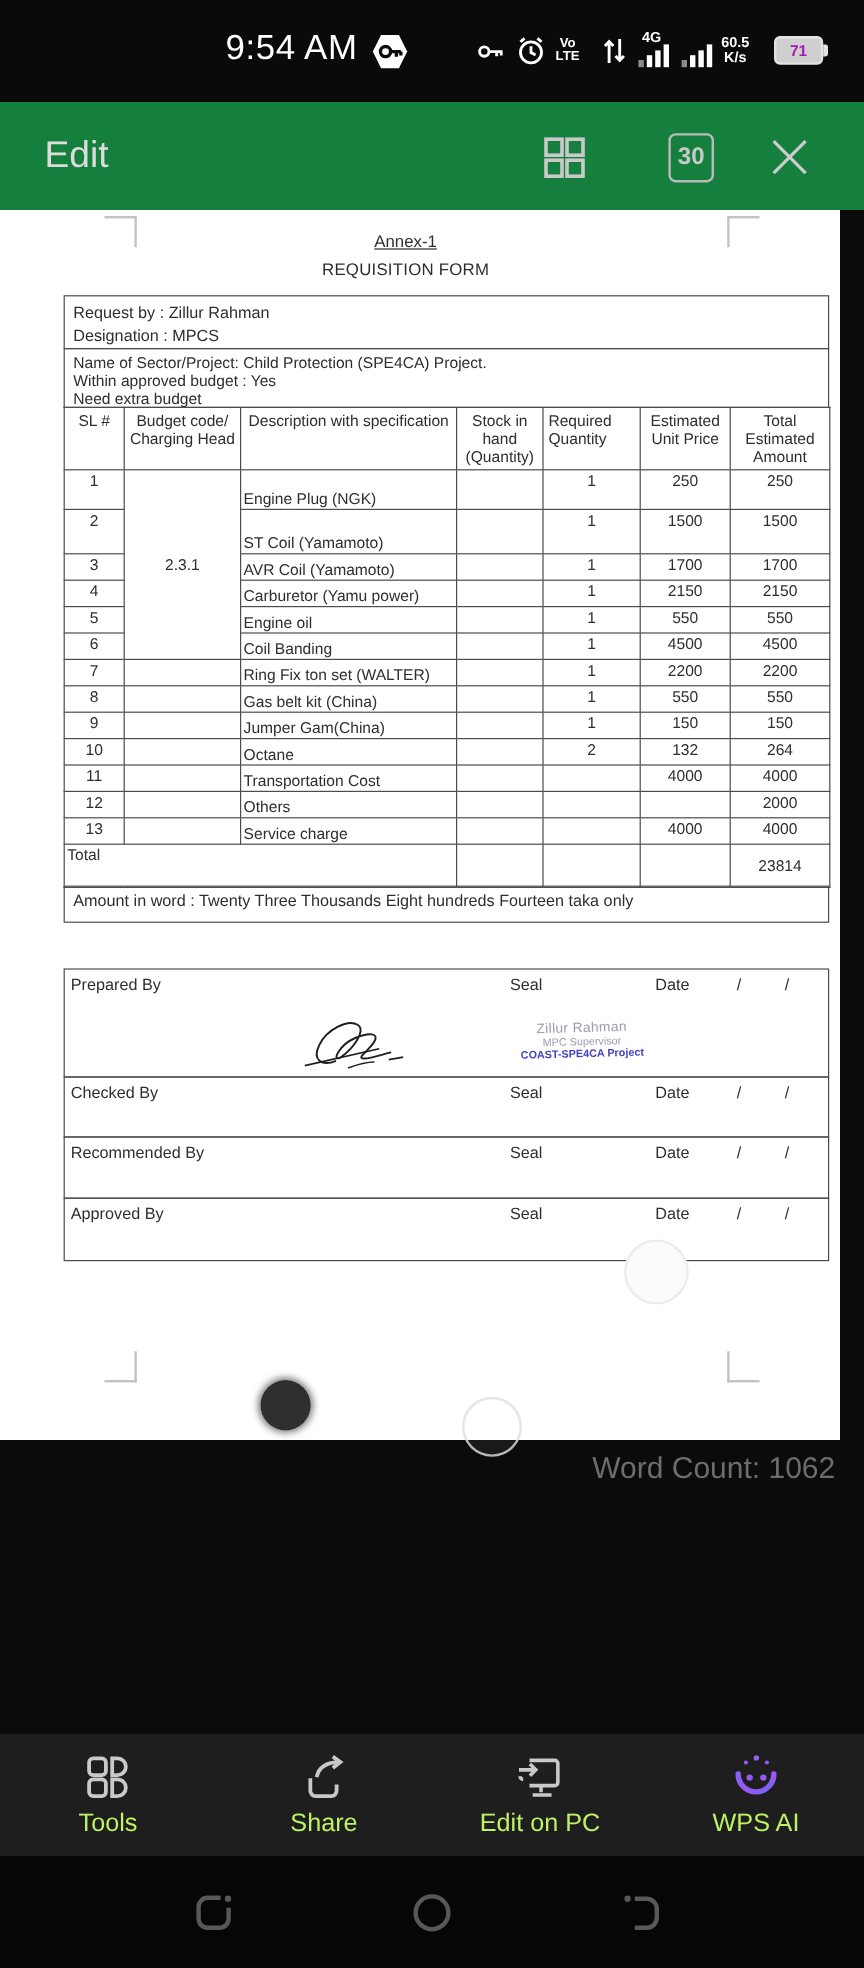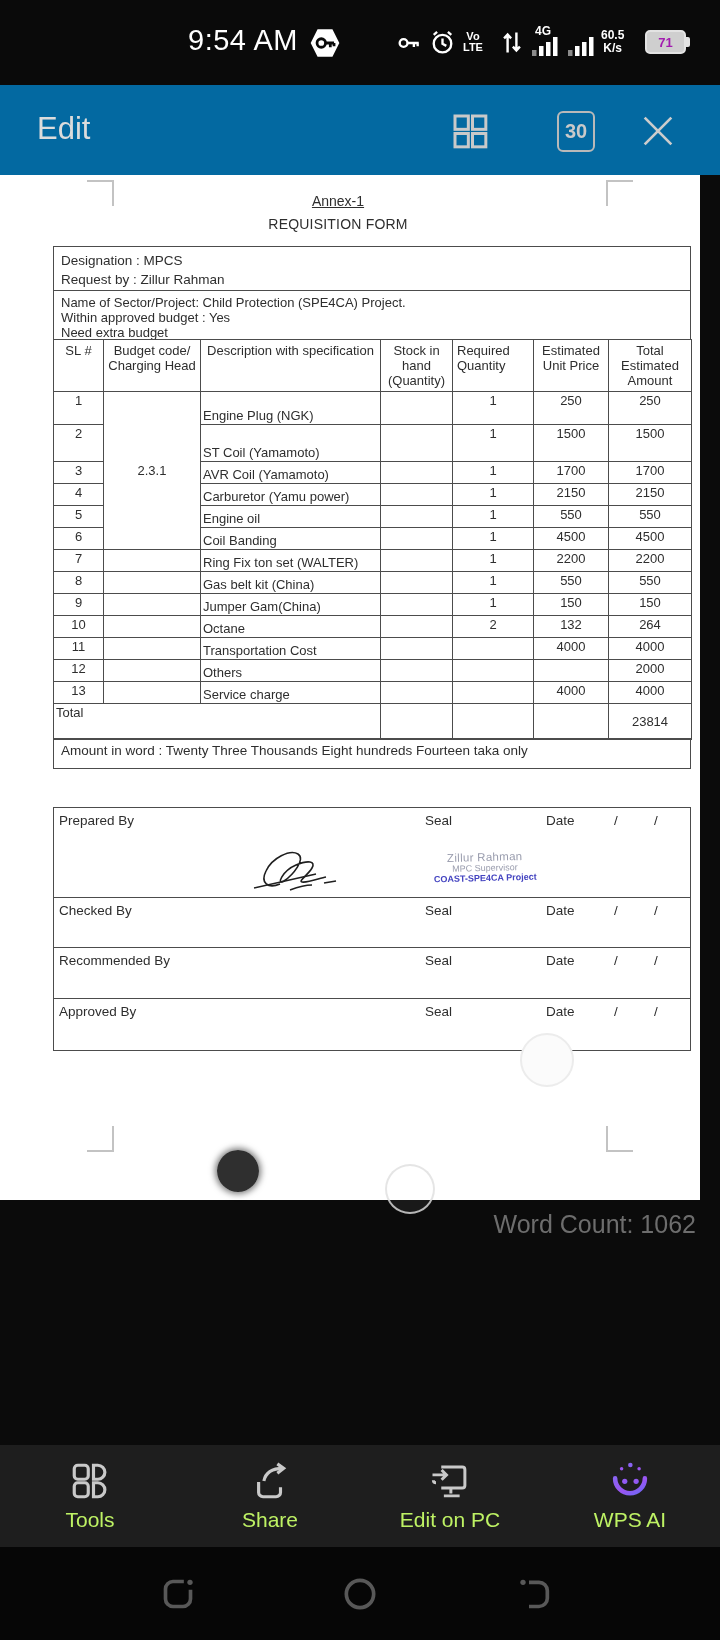--- a/index.html
+++ b/index.html
@@ -7,21 +7,21 @@
   #screen{position:relative;width:720px;height:1640px;overflow:hidden;background:#0b0b0b;margin:0 auto;}
 
   
   .status-bar{position:absolute;left:0;top:0;width:720px;height:85px;background:#0a0a0a;color:#fff;}
   .sb-time{position:absolute;left:188px;top:24px;font-size:29px;font-weight:500;letter-spacing:.5px;}
   .sb-abs{position:absolute;}
   .sb-stack{position:absolute;color:#fff;font-weight:700;font-size:11px;line-height:11px;text-align:center;}
   .sb-stack .sm{font-weight:700;}
 
   
-  .edit-bar{position:absolute;left:0;top:85px;width:720px;height:90px;background:#0369a1;}
+  .edit-bar{position:absolute;left:0;top:85px;width:720px;height:90px;background:#15803d;}
   .edit-title{position:absolute;left:37px;top:26px;font-size:31px;color:#dcdcdc;font-weight:400;}
   .eb-btn{position:absolute;top:24px;width:44px;height:44px;display:flex;align-items:center;justify-content:flex-start;font-weight:bold;}
   .page-ind{border:2px solid #b9b9b9;border-radius:6px;width:38px;height:41px;color:#c9c9c9;
             font-size:20px;display:flex;align-items:center;justify-content:center;}
 
   
   .page{position:absolute;left:0;top:175px;width:700px;height:1025px;background:#ffffff;color:#2e2e2e;padding-left:25px;}
   .mark{position:absolute;width:27px;height:26px;border:0 solid #c3c3c3;}
   .mark.tl{left:87px;top:5px;border-top-width:2px;border-right-width:2px;}
   .mark.tr{left:606px;top:5px;border-top-width:2px;border-left-width:2px;}
@@ -174,22 +174,22 @@
   <div class="page">
     <div class="mark tl"></div>
     <div class="mark tr"></div>
     <div class="mark bl"></div>
     <div class="mark br"></div>
 
     <div class="annex">Annex-1</div>
     <div class="doc-title">REQUISITION FORM</div>
 
     <div class="dbox box1">
+      <div>Request by : Zillur Rahman</div>
       <div>Designation : MPCS</div>
-      <div>Request by : Zillur Rahman</div>
     </div>
 
     <div class="dbox box2">
       <div>Name of Sector/Project:  Child Protection (SPE4CA) Project.</div>
       <div>Within approved budget :   Yes</div>
       <div>Need extra budget</div>
     </div>
 
     <table class="req">
       <colgroup>

